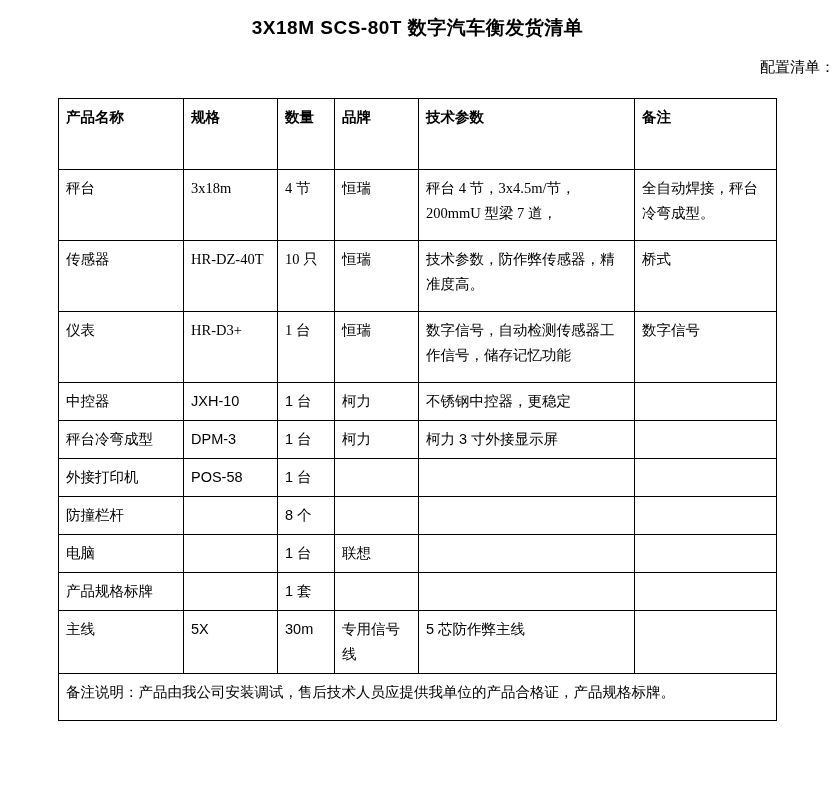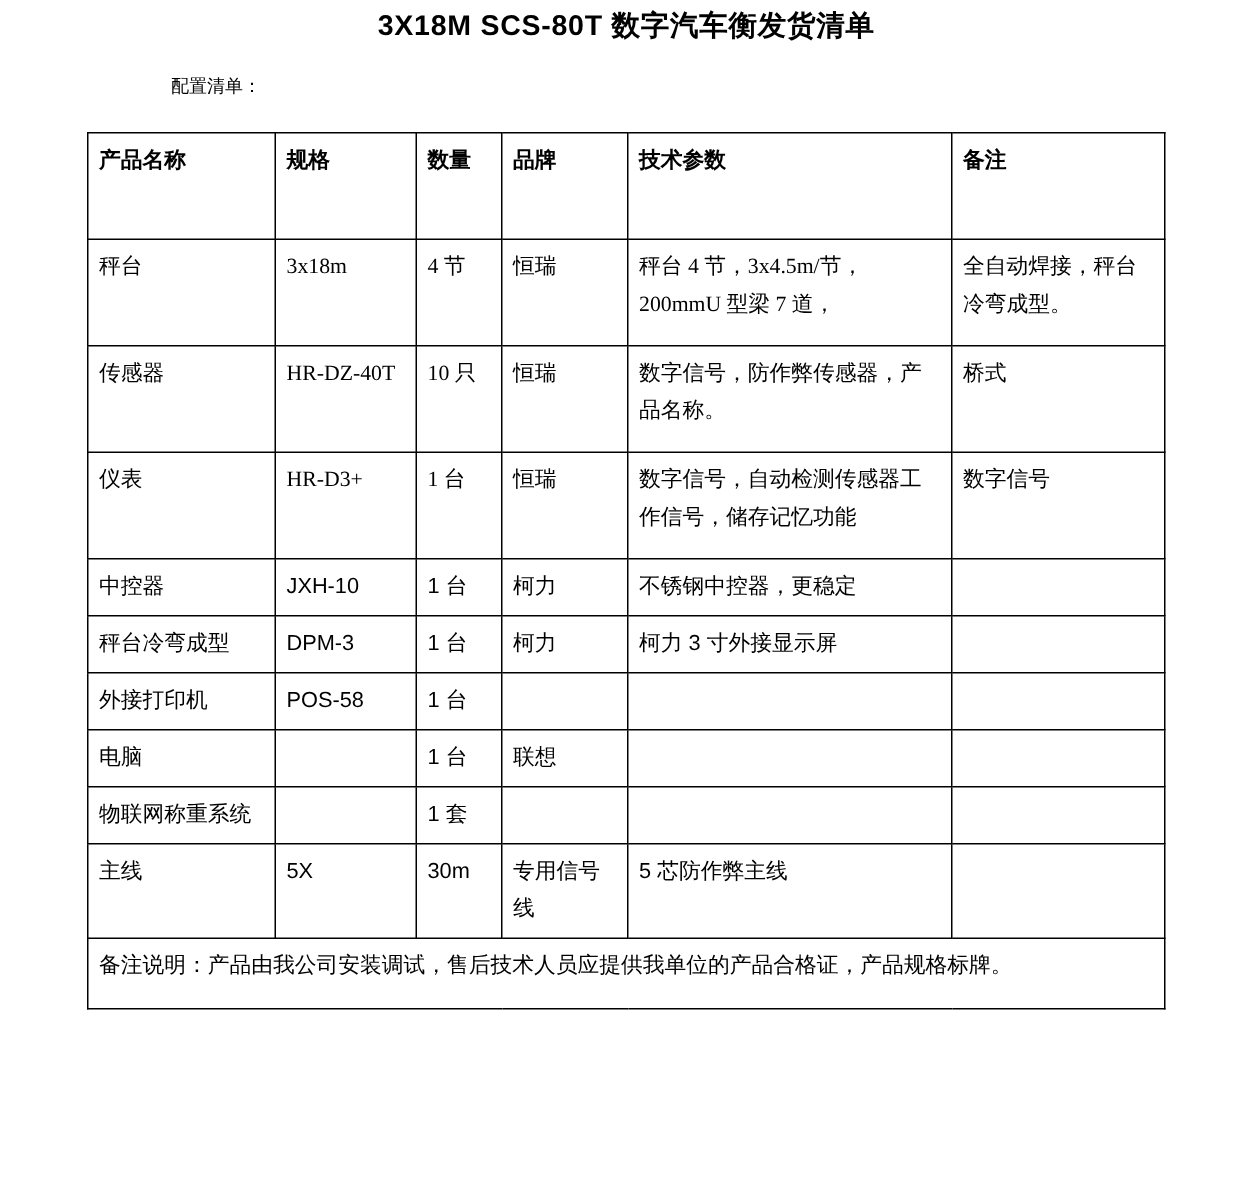--- a/index.html
+++ b/index.html
@@ -19,29 +19,30 @@
     width: 835px;
     height: 785px;
     position: relative;
     box-sizing: border-box;
   }
   .doc-title {
     text-align: center;
     font-size: 19px;
     font-weight: bold;
     letter-spacing: 0.5px;
-    padding-top: 4px;
+    padding-top: 14px;
     padding-bottom: 0;
     line-height: 28px;
   }
   .subtitle {
-    font-size: 12px;
+    font-size: 15px;
     margin-left: 114px;
     margin-top: 14px;
     line-height: 22px;
+    text-align: right;
   }
   table.spec {
     border-collapse: collapse;
     margin-left: 58px;
     margin-top: 20px;
     width: 718px;
     table-layout: fixed;
   }
   table.spec td {
     border: 1px solid #000000;
@@ -103,21 +104,21 @@
         <td class="tall2">秤台 4 节，3x4.5m/节，200mmU 型梁 7 道，</td>
         <td class="tall2">全自动焊接，秤台冷弯成型。</td>
       </tr>
 
 
       <tr>
         <td class="tall2">传感器</td>
         <td class="tall2">HR-DZ-40T</td>
         <td class="tall2">10 只</td>
         <td class="tall2">恒瑞</td>
-        <td class="tall2">数字信号，防作弊传感器，产品名称。</td>
+        <td class="tall2">技术参数，防作弊传感器，精准度高。</td>
         <td class="tall2">桥式</td>
       </tr>
 
       <tr>
         <td class="tall2">仪表</td>
         <td class="tall2">HR-D3+</td>
         <td class="tall2">1 台</td>
         <td class="tall2">恒瑞</td>
         <td class="tall2">数字信号，自动检测传感器工作信号，储存记忆功能</td>
         <td class="tall2">数字信号</td>
@@ -143,32 +144,40 @@
 
       <tr>
         <td>外接打印机</td>
         <td>POS-58</td>
         <td>1 台</td>
         <td></td>
         <td></td>
         <td></td>
       </tr>
 
+      <tr>
+        <td>防撞栏杆</td>
+        <td></td>
+        <td>8 个</td>
+        <td></td>
+        <td></td>
+        <td></td>
+      </tr>
 
       <tr>
         <td>电脑</td>
         <td></td>
         <td>1 台</td>
         <td>联想</td>
         <td></td>
         <td></td>
       </tr>
 
       <tr>
-        <td>物联网称重系统</td>
+        <td>产品规格标牌</td>
         <td></td>
         <td>1 套</td>
         <td></td>
         <td></td>
         <td></td>
       </tr>
 
       <tr>
         <td>主线</td>
         <td>5X</td>

